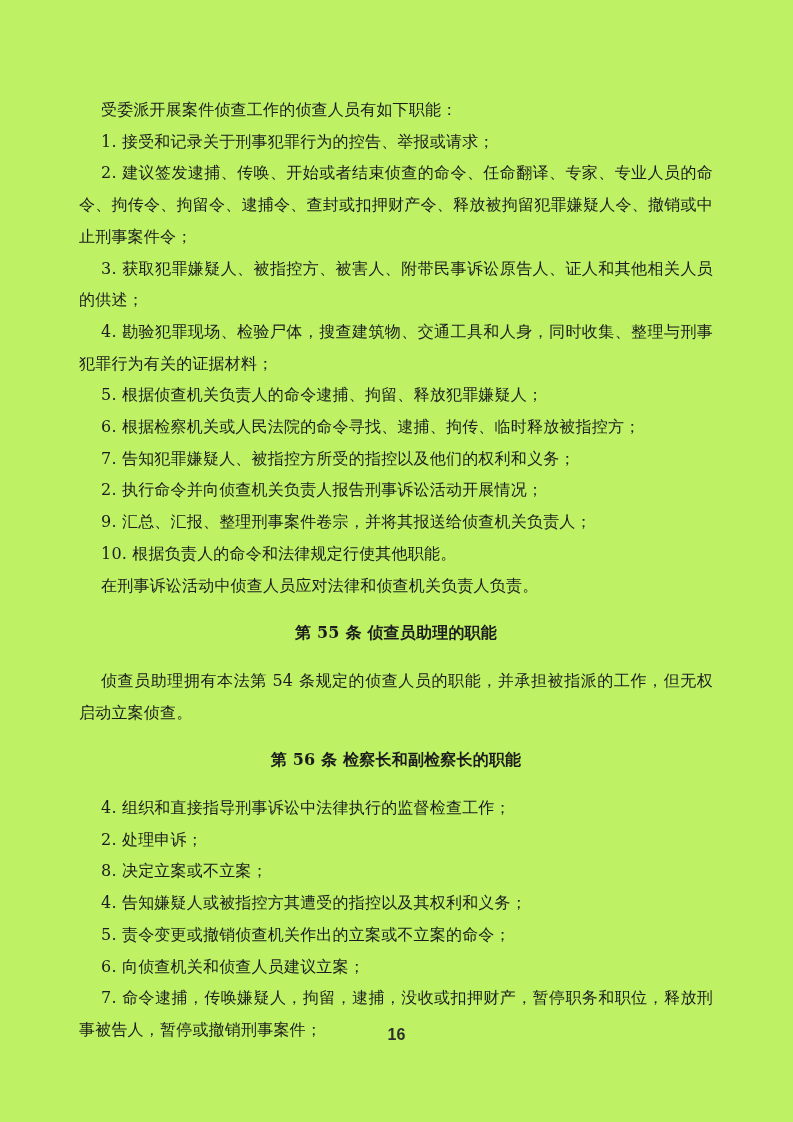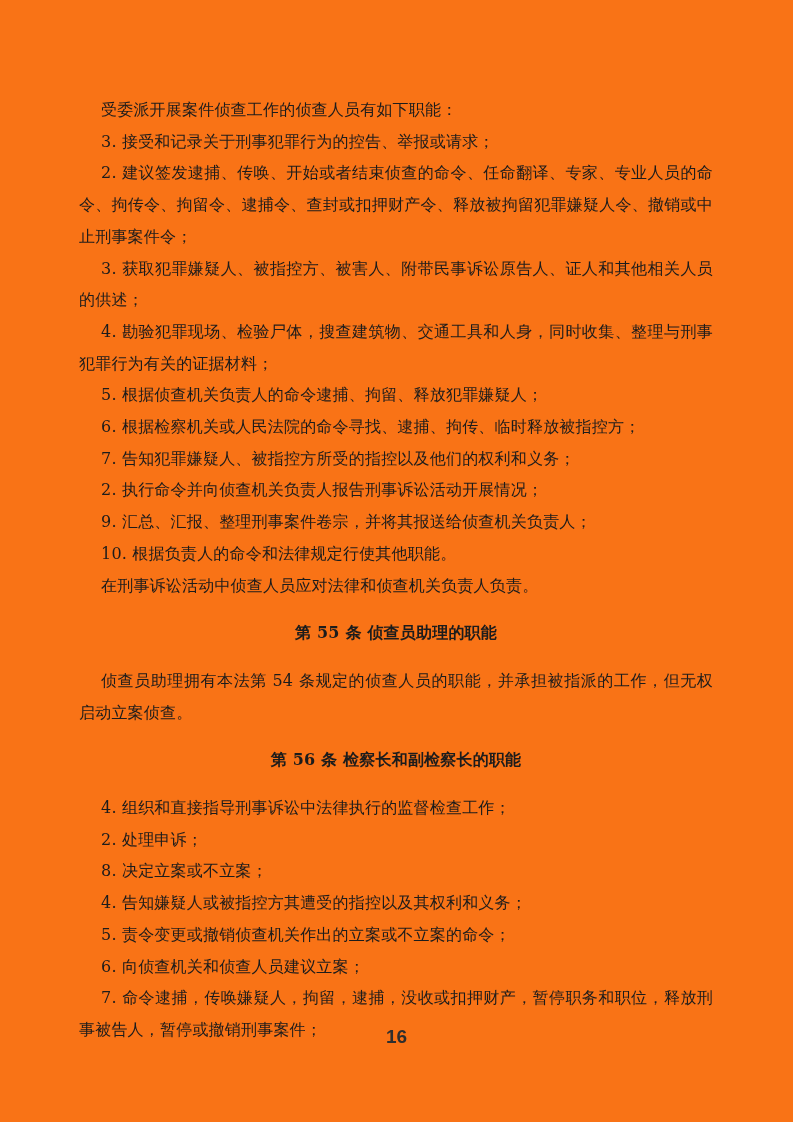--- a/index.html
+++ b/index.html
@@ -4,21 +4,21 @@
 <style>
   html, body {
     margin: 0;
     padding: 0;
     background: #ffffff;
   }
   .page {
     position: relative;
     width: 793px;
     height: 1122px;
-    background: #f97316;
+    background: #bef264;
     overflow: hidden;
     font-family: "DejaVu Serif", "Liberation Serif", serif;
     color: #1c1c1c;
   }
   .content {
     position: absolute;
     left: 79px;
     top: 94px;
     width: 634px;
     font-size: 16px;
@@ -37,33 +37,33 @@
     text-align: center;
     font-weight: bold;
   }
   .page-number {
     position: absolute;
     top: 1026px;
     left: 0;
     width: 100%;
     text-align: center;
     font-family: "Liberation Sans", "DejaVu Sans", sans-serif;
-    font-size: 19px;
+    font-size: 16px;
     font-weight: 600;
     color: #2e2e2e;
   }
 </style>
 </head>
 <body>
 
 <div class="page">
   <div class="content">
 
   <p class="para">受委派开展案件侦查工作的侦查人员有如下职能：</p>
-      <p class="para">3. 接受和记录关于刑事犯罪行为的控告、举报或请求；</p>
+      <p class="para">1. 接受和记录关于刑事犯罪行为的控告、举报或请求；</p>
       <p class="para">2. 建议签发逮捕、传唤、开始或者结束侦查的命令、任命翻译、专家、专业人员的命令、拘传令、拘留令、逮捕令、查封或扣押财产令、释放被拘留犯罪嫌疑人令、撤销或中止刑事案件令；</p>
       <p class="para">3. 获取犯罪嫌疑人、被指控方、被害人、附带民事诉讼原告人、证人和其他相关人员的供述；</p>
       <p class="para">4. 勘验犯罪现场、检验尸体，搜查建筑物、交通工具和人身，同时收集、整理与刑事犯罪行为有关的证据材料；</p>
       <p class="para">5. 根据侦查机关负责人的命令逮捕、拘留、释放犯罪嫌疑人；</p>
       <p class="para">6. 根据检察机关或人民法院的命令寻找、逮捕、拘传、临时释放被指控方；</p>
       <p class="para">7. 告知犯罪嫌疑人、被指控方所受的指控以及他们的权利和义务；</p>
       <p class="para">2. 执行命令并向侦查机关负责人报告刑事诉讼活动开展情况；</p>
       <p class="para">9. 汇总、汇报、整理刑事案件卷宗，并将其报送给侦查机关负责人；</p>
       <p class="para">10. 根据负责人的命令和法律规定行使其他职能。</p>
       <p class="para">在刑事诉讼活动中侦查人员应对法律和侦查机关负责人负责。</p>

